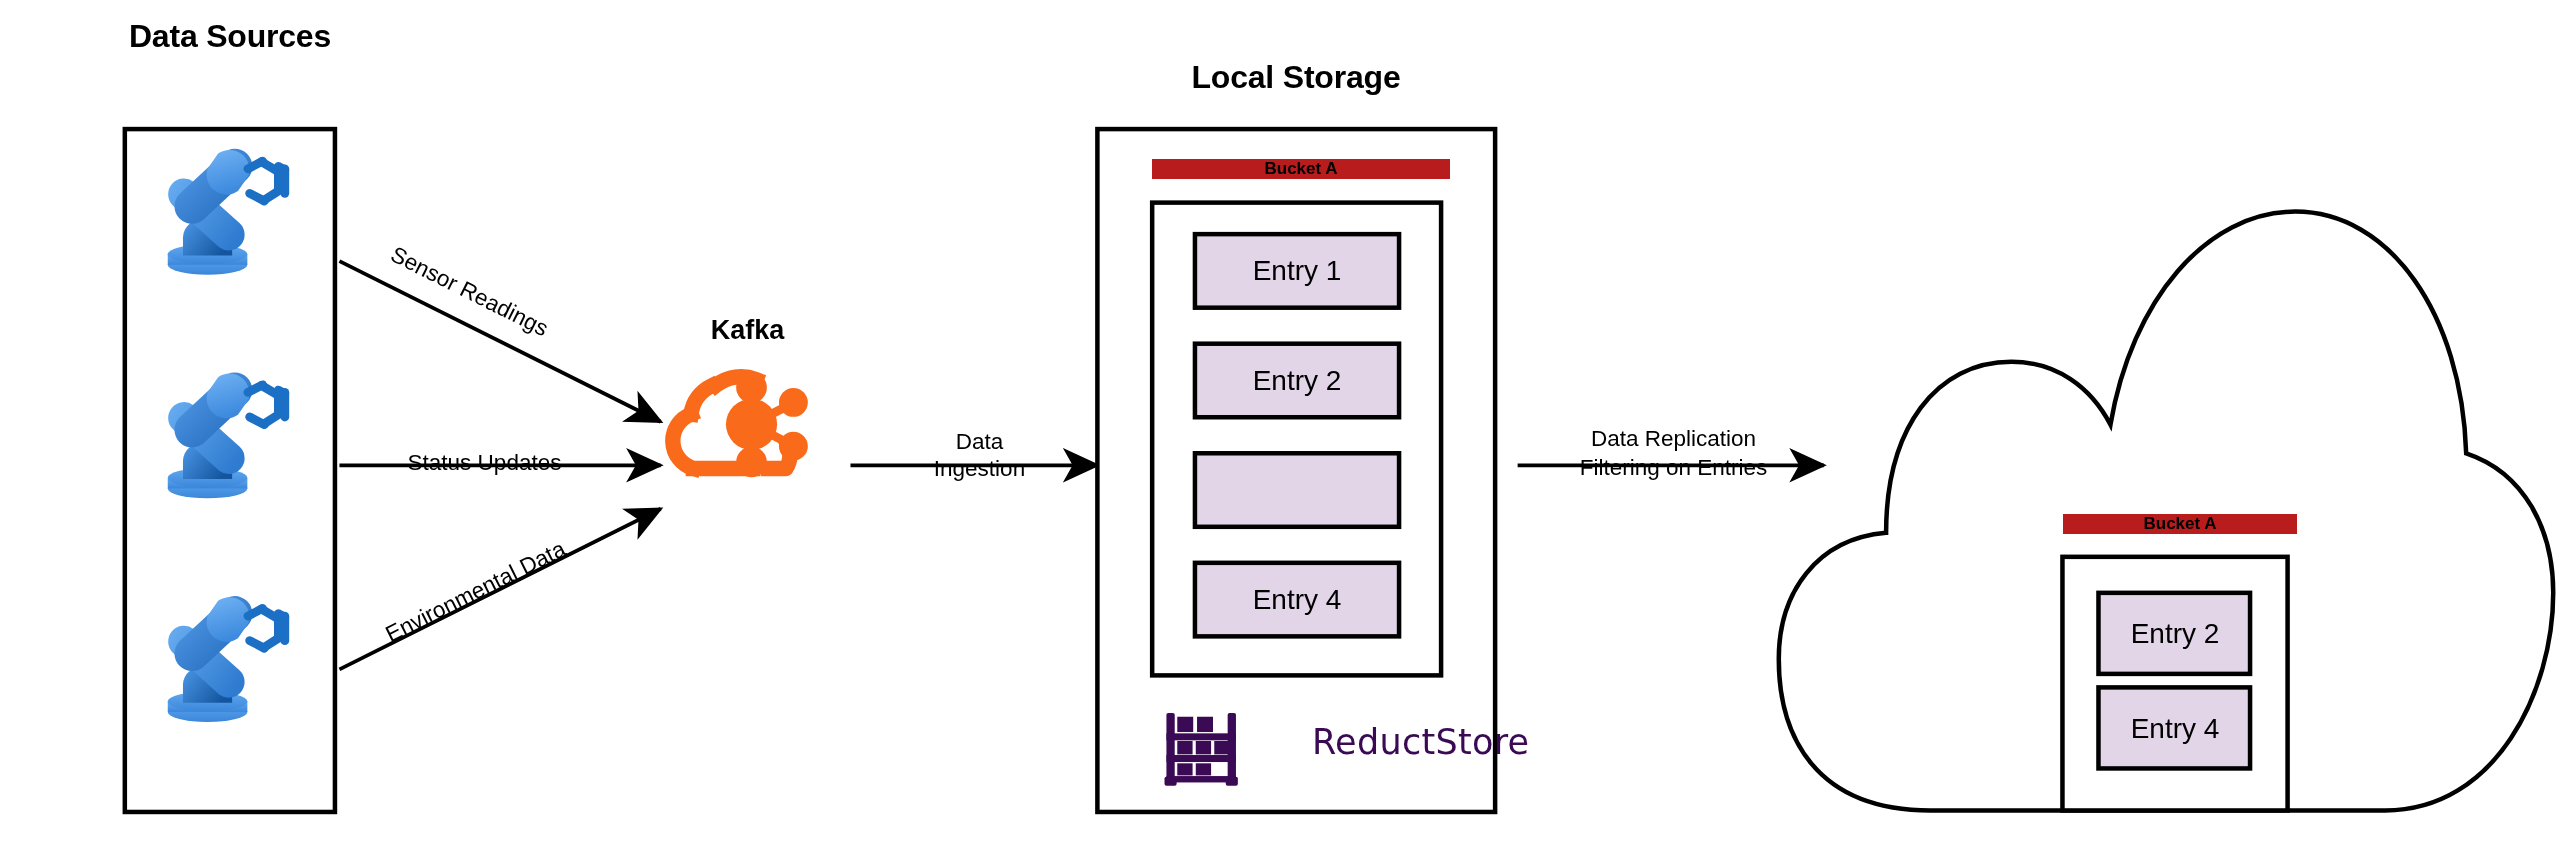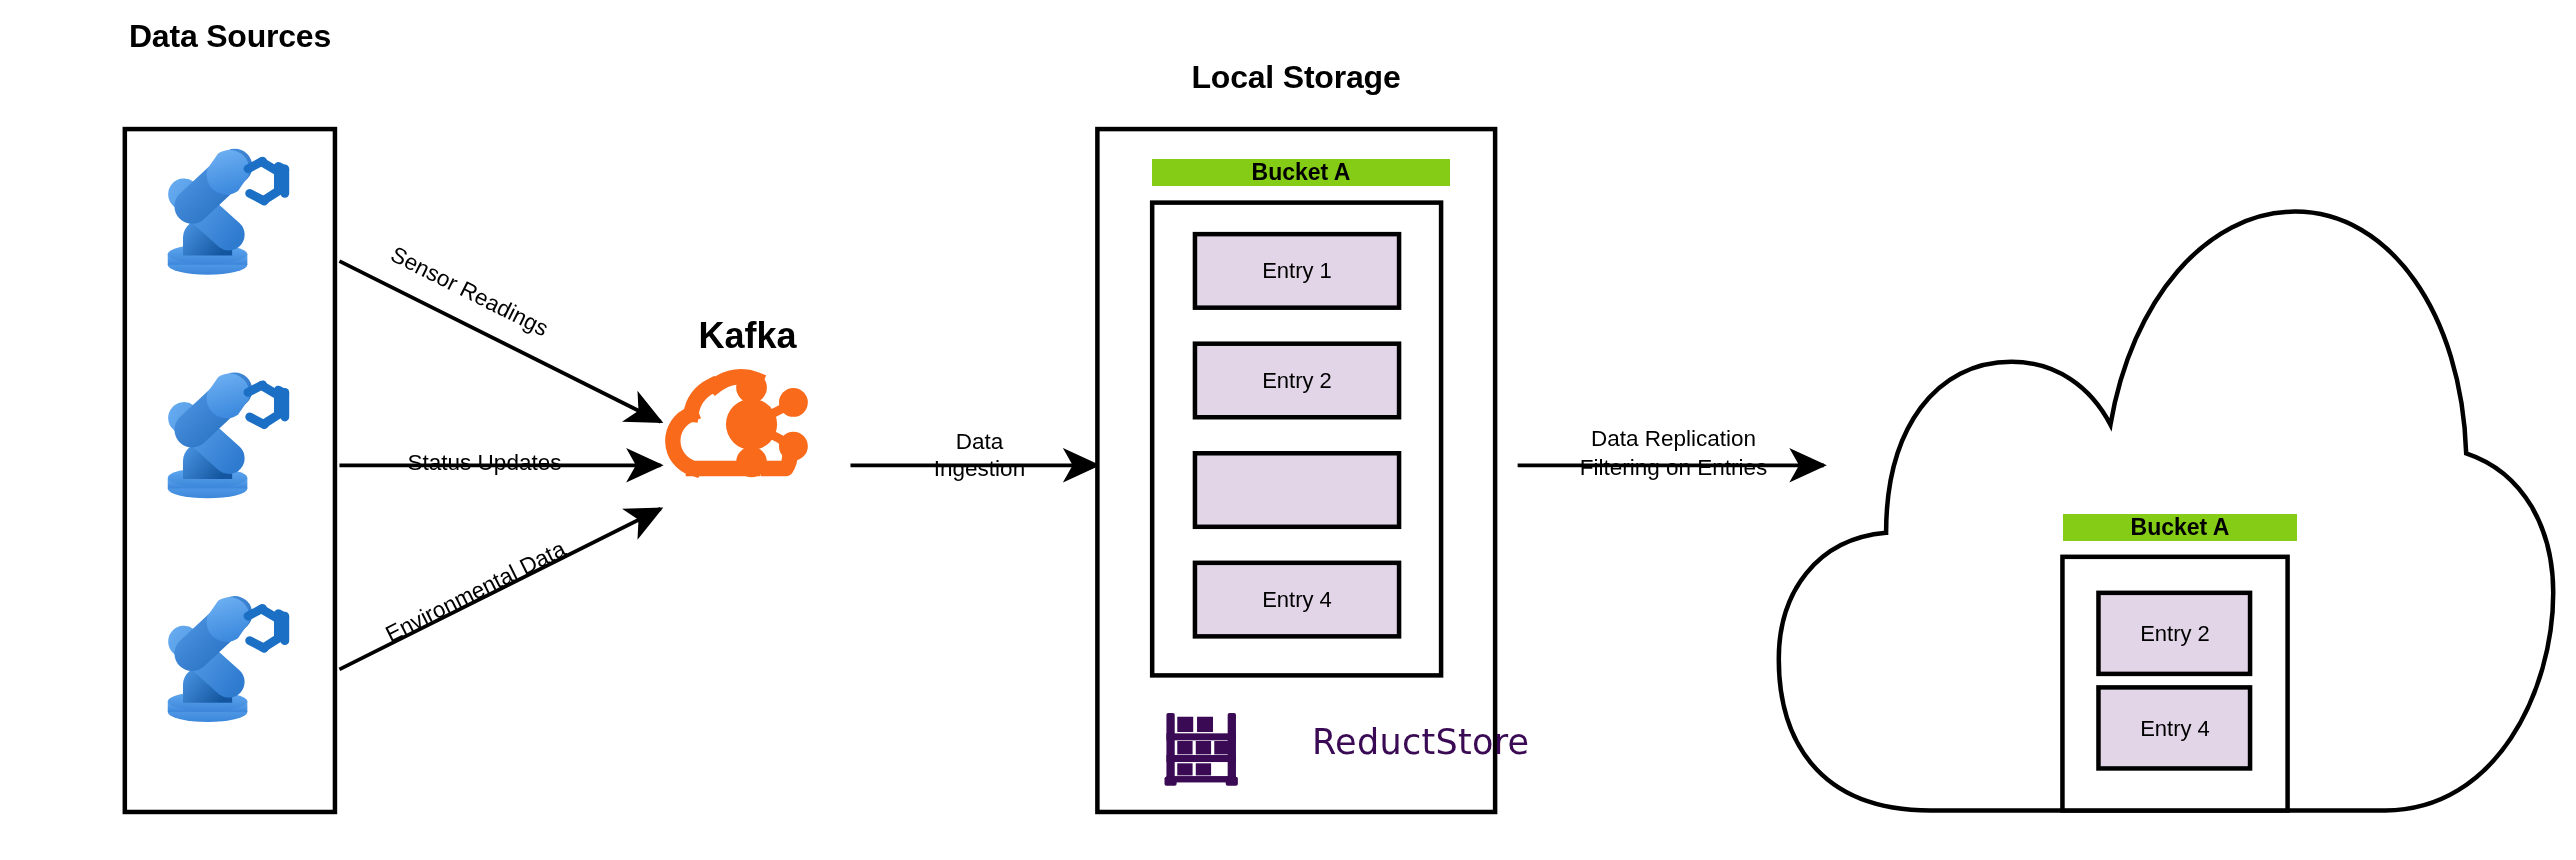--- a/index.html
+++ b/index.html
@@ -27,33 +27,33 @@
     height: 860px;
   }
   .hdr {
     position: absolute;
     font-weight: bold;
     color: #000000;
     white-space: nowrap;
     text-align: center;
   }
   .section-title { font-size: 32px; letter-spacing: -0.2px; }
-  .bucket-title  { font-size: 23px; background: #84cc16; padding: 0 4.5px; }
-  .kafka-title   { font-size: 36px; }
+  .bucket-title  { font-size: 17px; background: #b91c1c; padding: 0 4.5px; }
+  .kafka-title   { font-size: 27px; }
   .edge-label {
     position: absolute;
     font-size: 22.5px;
     color: #000000;
     white-space: nowrap;
     text-align: center;
     line-height: 1.12;
   }
   .entry-label {
     position: absolute;
-    font-size: 22px;
+    font-size: 28px;
     color: #000000;
     white-space: nowrap;
     display: flex;
     align-items: center;
     justify-content: center;
   }
   .reduct-word {
     position: absolute;
     font-size: 35px;
     color: #3a0a54;

